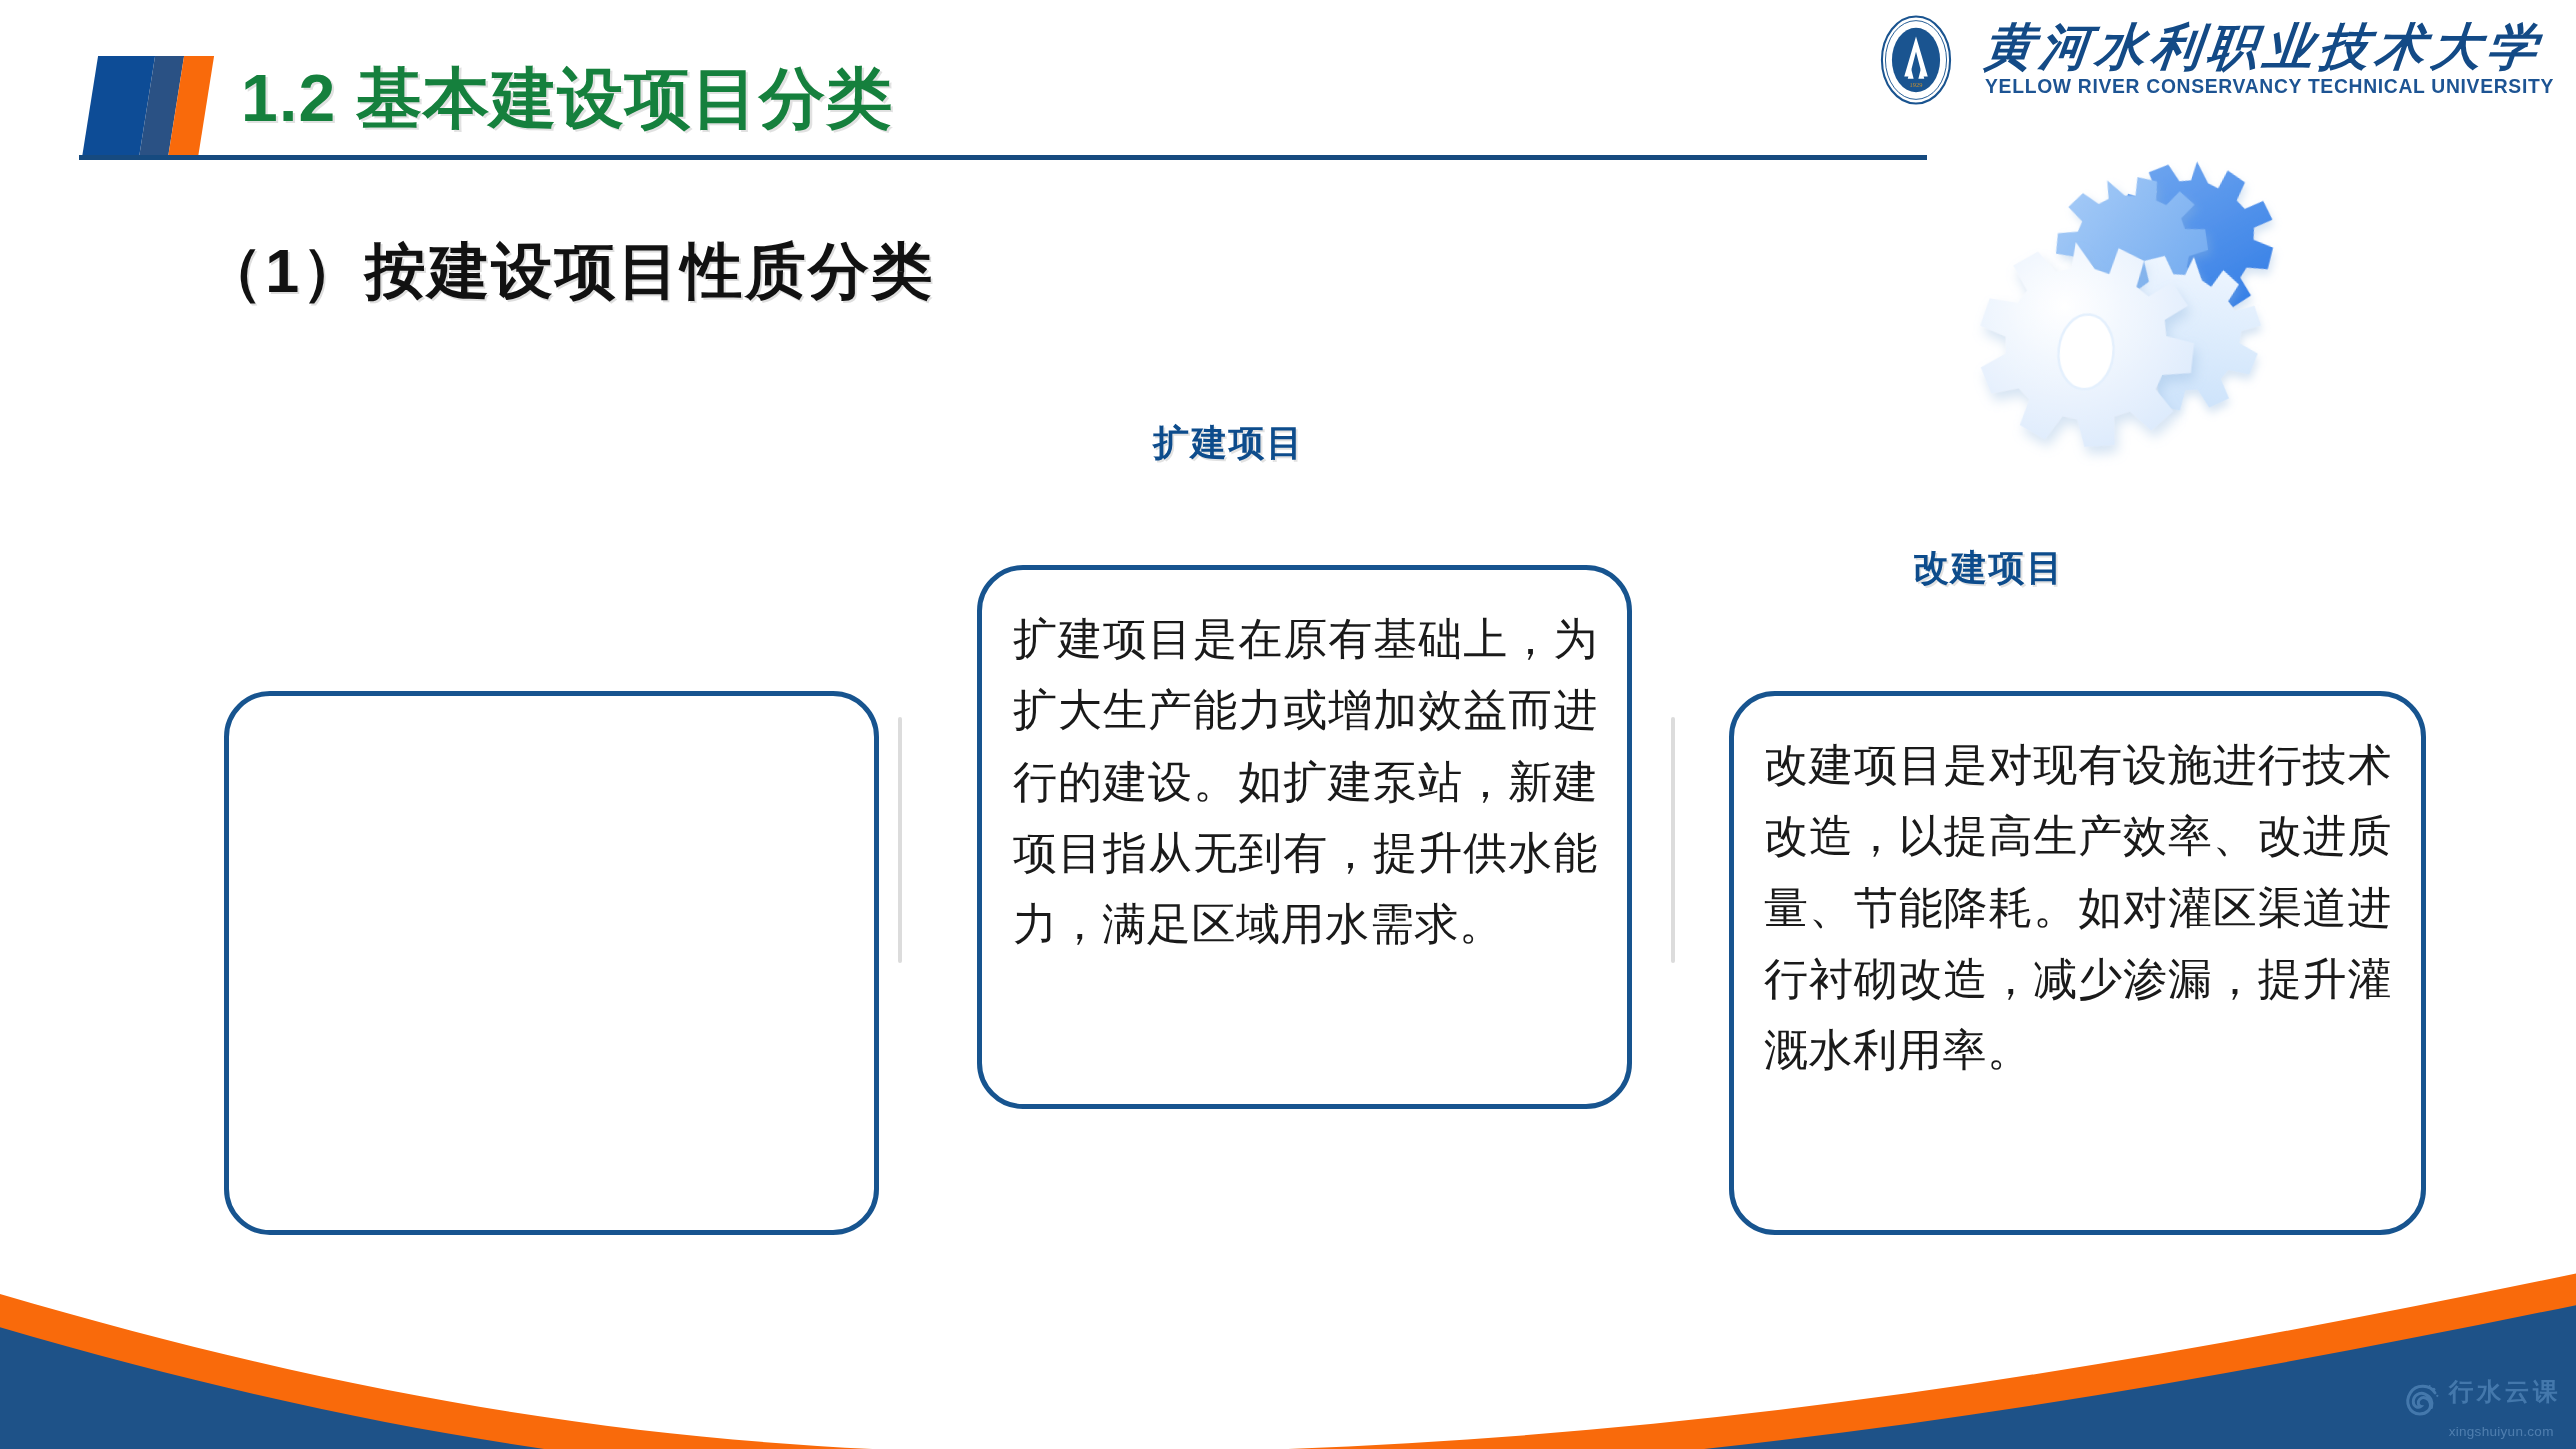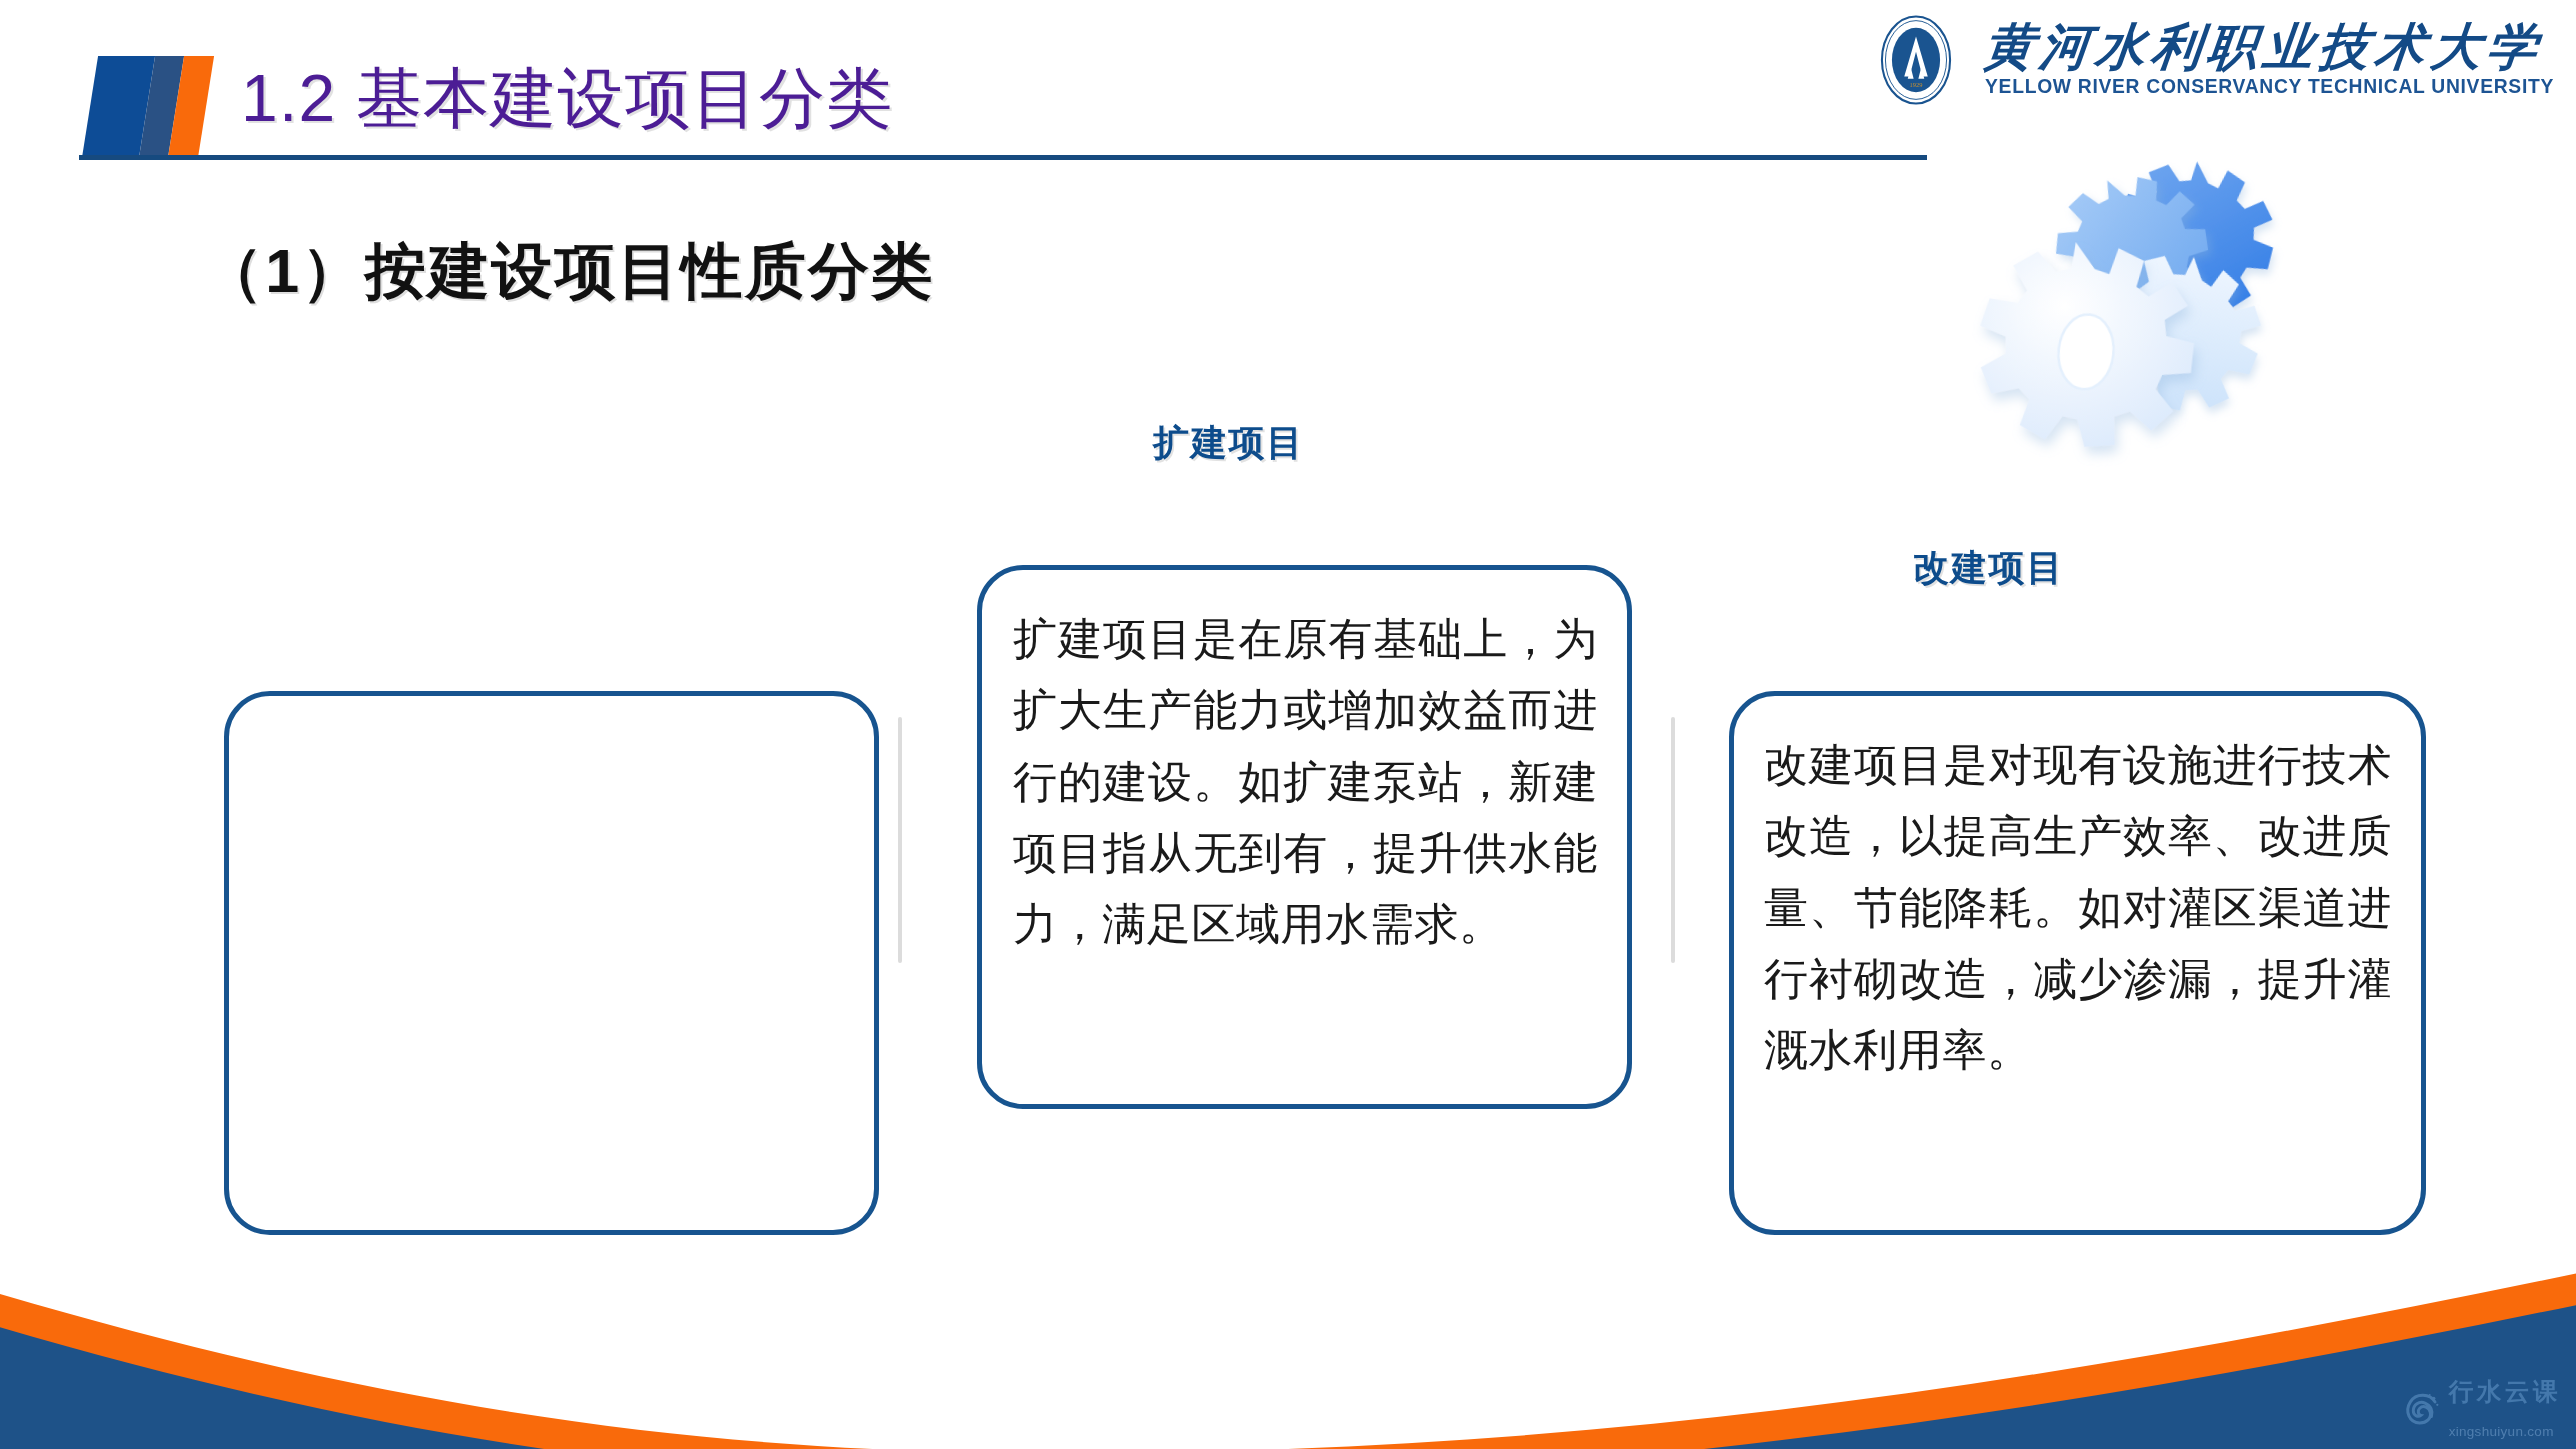--- a/index.html
+++ b/index.html
@@ -14,21 +14,21 @@
 
   
   .hdr-bars{position:absolute;left:78px;top:56px;width:135px;height:102px;}
   .bar{position:absolute;top:0;height:102px;transform:skewX(-9deg);}
   .bar.b1{left:11.7px;width:57px;background:#0d4c96;}
   .bar.b2{left:69px;width:29px;background:#2a5184;}
   .bar.b3{left:98px;width:30px;background:#f96a0b;}
 
   .hdr-title{
     position:absolute;left:241px;top:54px;
-    font-size:66px;font-weight:normal;color:#4c1d95;
+    font-size:66px;font-weight:bold;color:#15803d;
     letter-spacing:1.2px;white-space:nowrap;
     text-shadow:2.3px 2.3px 0 rgba(200,200,200,.55);
   }
   .hdr-rule{
     position:absolute;left:79px;top:155px;width:1848px;height:5.3px;
     background:#164a7f;
   }
 
   
   .logo{position:absolute;right:22px;top:13px;display:flex;align-items:center;gap:10.5px;}
@@ -99,21 +99,21 @@
   .sep{position:absolute;width:4.1px;background:#dcdcdc;border-radius:2.3px;}
   .sep.s1{left:898px;top:717px;height:246px;}
   .sep.s2{left:1671px;top:717px;height:246px;}
 
   
   .bottom{position:absolute;left:0;bottom:0;width:2576px;height:193px;}
 
   
   .watermark{
     position:absolute;right:15px;bottom:10.5px;
-    display:flex;align-items:center;gap:7px;opacity:.5;
+    display:flex;align-items:flex-start;gap:7px;opacity:.5;
   }
   .wm-texts{display:flex;flex-direction:column;line-height:1;}
   .wm-cn{font-size:24.6px;color:#6b9fd0;letter-spacing:3.5px;font-weight:bold;}
   .wm-url{font-size:13.5px;color:#7fa9d4;letter-spacing:0.3px;margin-top:20px;}
 </style>
 </head>
 <body>
 
 <div class="slide">
 

